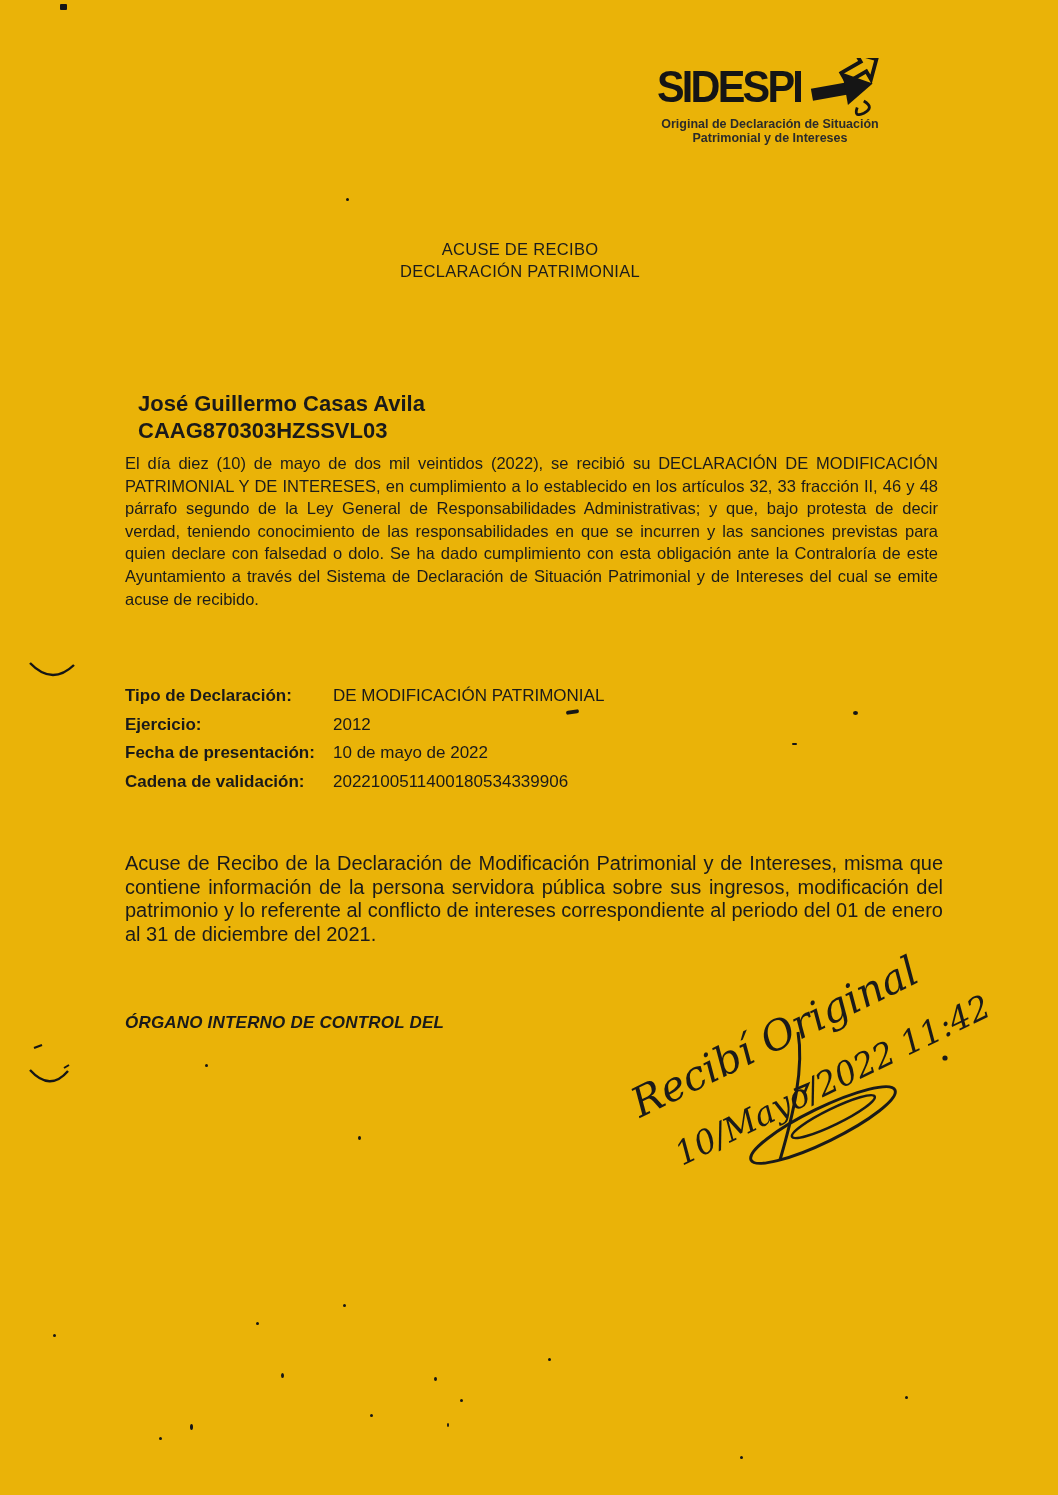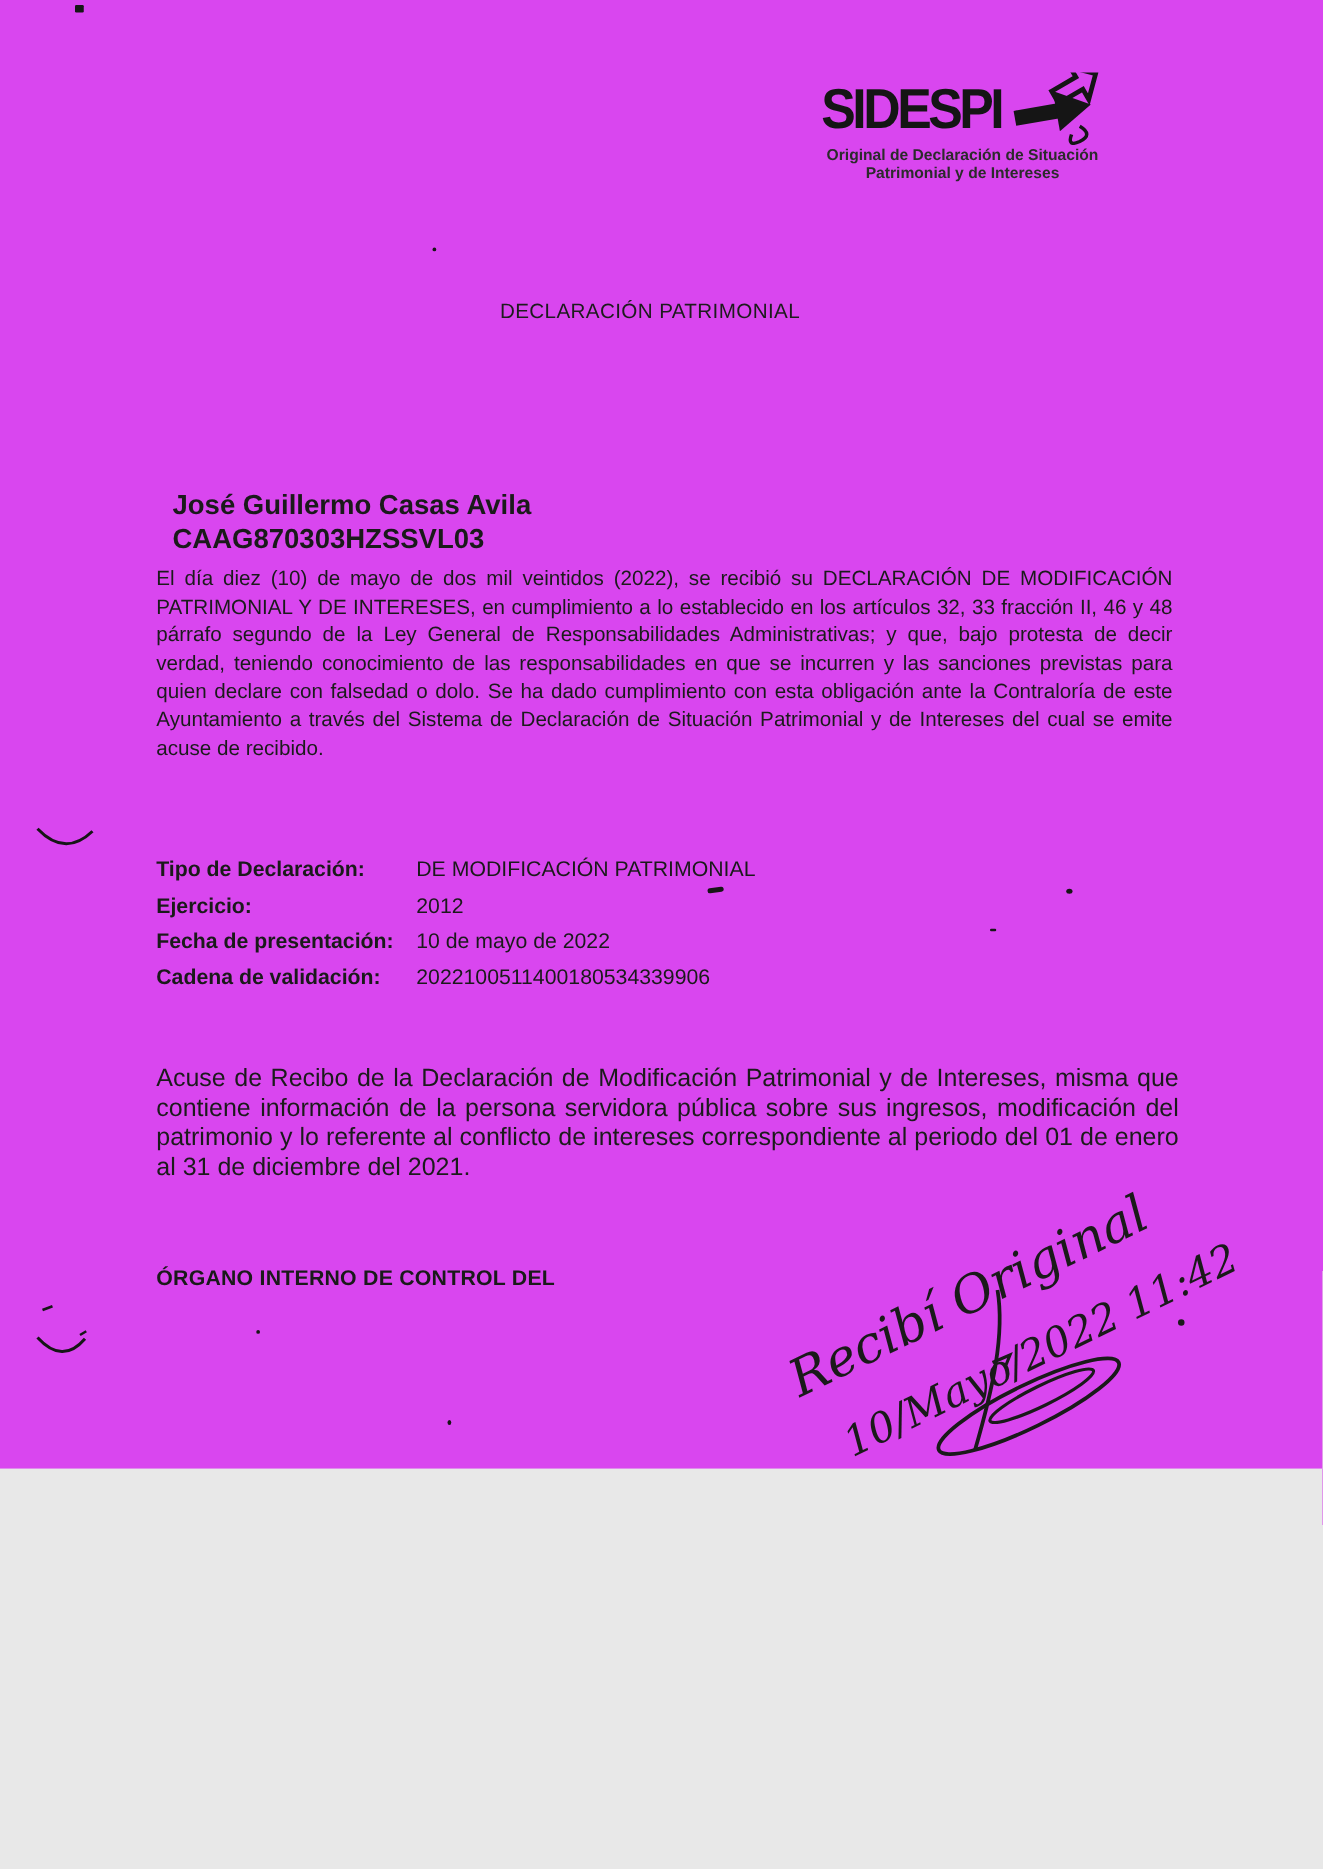--- a/index.html
+++ b/index.html
@@ -1,19 +1,19 @@
 <!DOCTYPE html>
 <html><head>
 <meta charset="utf-8">
 <style>
   html,body { margin:0; padding:0; background:#e8e8e8; }
   .page {
     position:relative;
-    width:1058px; height:1175px;
-    background:#d946ef;
+    width:1058px; height:1495px;
+    background:#eab308;
     margin:0 auto;
     overflow:hidden;
     font-family:"Liberation Sans", sans-serif;
     color:#1a1a1a;
   }
   
   .logo-block { position:absolute; left:650px; top:58px; width:240px; text-align:center; }
   .logo-row { display:flex; align-items:center; justify-content:center; gap:2px; }
   .logo-wordmark {
     font-size:45px; font-weight:800; letter-spacing:-3px;
@@ -32,21 +32,21 @@
     font-size:16.5px; line-height:22.6px; text-align:justify; color:#1b1b1b; }
   
   .fields { position:absolute; left:125px; top:682px; width:700px; }
   .field-row { display:flex; height:28.6px; align-items:center; }
   .field-label { width:208px; font-weight:700; font-size:17px; flex:none; }
   .field-value { font-size:17px; }
   
   .summary-par { position:absolute; left:125px; top:852px; width:818px; margin:0;
     font-size:20px; line-height:23.5px; text-align:justify; color:#1b1b1b; }
   
-  .footer-office { position:absolute; left:125px; top:1013px; font-size:17px; font-weight:700; letter-spacing:.2px; }
+  .footer-office { position:absolute; left:125px; top:1013px; font-size:17px; font-weight:700; letter-spacing:.2px;font-style:italic; }
   
   .handwriting { position:absolute; left:608px; top:940px; width:420px; height:270px; }
   
   .artifact { position:absolute; background:#161616; border-radius:50%; }
   .arc-mark { position:absolute; }
 </style>
 </head>
 <body>
 
 <div class="page">
@@ -65,20 +65,21 @@
         <path d="M58 46 q12 7 0 13 q-11 5 -7 -6" fill="none" stroke="#151515" stroke-width="3"></path>
       </svg>
     </div>
     <div class="logo-tagline">
       <div>Original de Declaración de Situación</div>
       <div>Patrimonial y de Intereses</div>
     </div>
   </header>
 
   <div class="doc-title">
+    <div>ACUSE DE RECIBO</div>
     <div>DECLARACIÓN PATRIMONIAL</div>
   </div>
 
   <div class="recipient">
     <div>José Guillermo Casas Avila</div>
     <div>CAAG870303HZSSVL03</div>
   </div>
 
   <p class="body-par">El día diez (10) de mayo de dos mil veintidos (2022), se recibió su DECLARACIÓN DE MODIFICACIÓN PATRIMONIAL Y DE INTERESES, en cumplimiento a lo establecido en los artículos 32, 33 fracción II, 46 y 48 párrafo segundo de la Ley General de Responsabilidades Administrativas; y que, bajo protesta de decir verdad, teniendo conocimiento de las responsabilidades en que se incurren y las sanciones previstas para quien declare con falsedad o dolo. Se ha dado cumplimiento con esta obligación ante la Contraloría de este Ayuntamiento a través del Sistema de Declaración de Situación Patrimonial y de Intereses del cual se emite acuse de recibido.</p>
 

